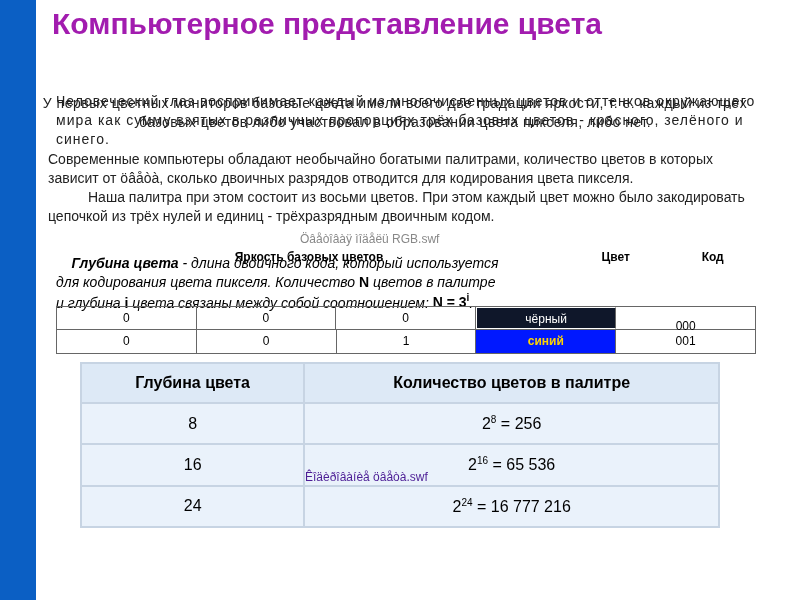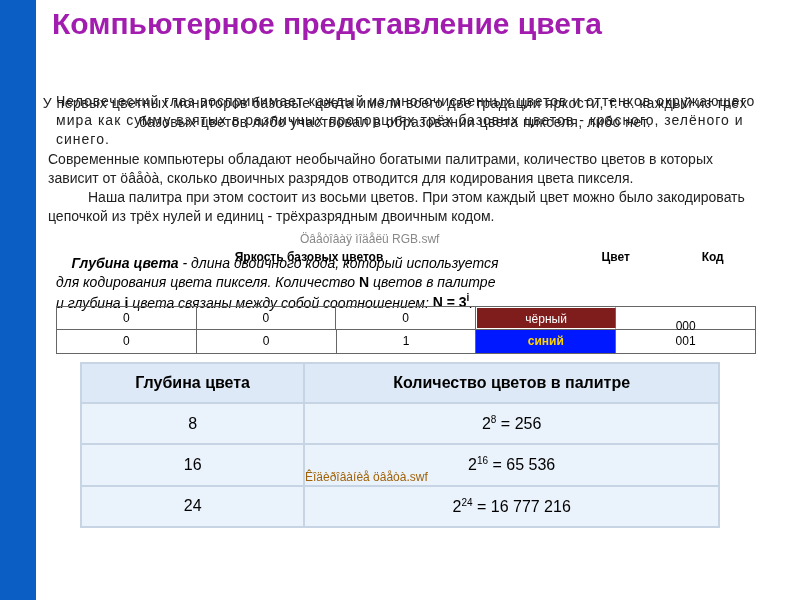--- a/index.html
+++ b/index.html
@@ -61,21 +61,21 @@
   .swatch-row {
     position: absolute;
     left: 56px; top: 306px;
     width: 700px; height: 24px;
     display: flex;
     font-size: 12px;
     border: 1px solid #666;
   }
   .swatch-row .c { flex: 1; text-align: center; line-height: 22px; border-right: 1px solid #666; }
   .swatch-row .c:last-child { border-right: none; margin-top: 8px; }
-  .swatch-black { background: #7f1d1d; color: #fff; border: 1px solid #fff; }
+  .swatch-black { background: #0f172a; color: #fff; border: 1px solid #fff; }
   .swatch-blue-row {
     position: absolute;
     left: 56px; top: 330px;
     width: 700px; height: 24px;
     display: flex;
     font-size: 12px;
     border: 1px solid #666;
     border-top: none;
   }
   .swatch-blue-row .c { flex: 1; text-align: center; line-height: 22px; border-right: 1px solid #666; }
@@ -98,21 +98,21 @@
   .depth-table th {
     background: #dde9f6;
     font-weight: bold;
   }
   .depth-table tbody tr td:first-child { width: 35%; }
   sup { font-size: 10px; }
 
   .swf2 {
     position: absolute;
     left: 305px; top: 470px;
-    font-size: 12px; color: #a16207;
+    font-size: 12px; color: #4c1d95;
   }
 </style>
 </head>
 <body>
 
 <div class="sidebar"></div>
 
 <div class="title">Компьютерное представление цвета</div>
 
 <div class="layer l1">Человеческий глаз воспринимает каждый из многочисленных цветов и оттенков окружающего мира как сумму взятых в различных пропорциях трёх базовых цветов - красного, зелёного и синего.</div>

